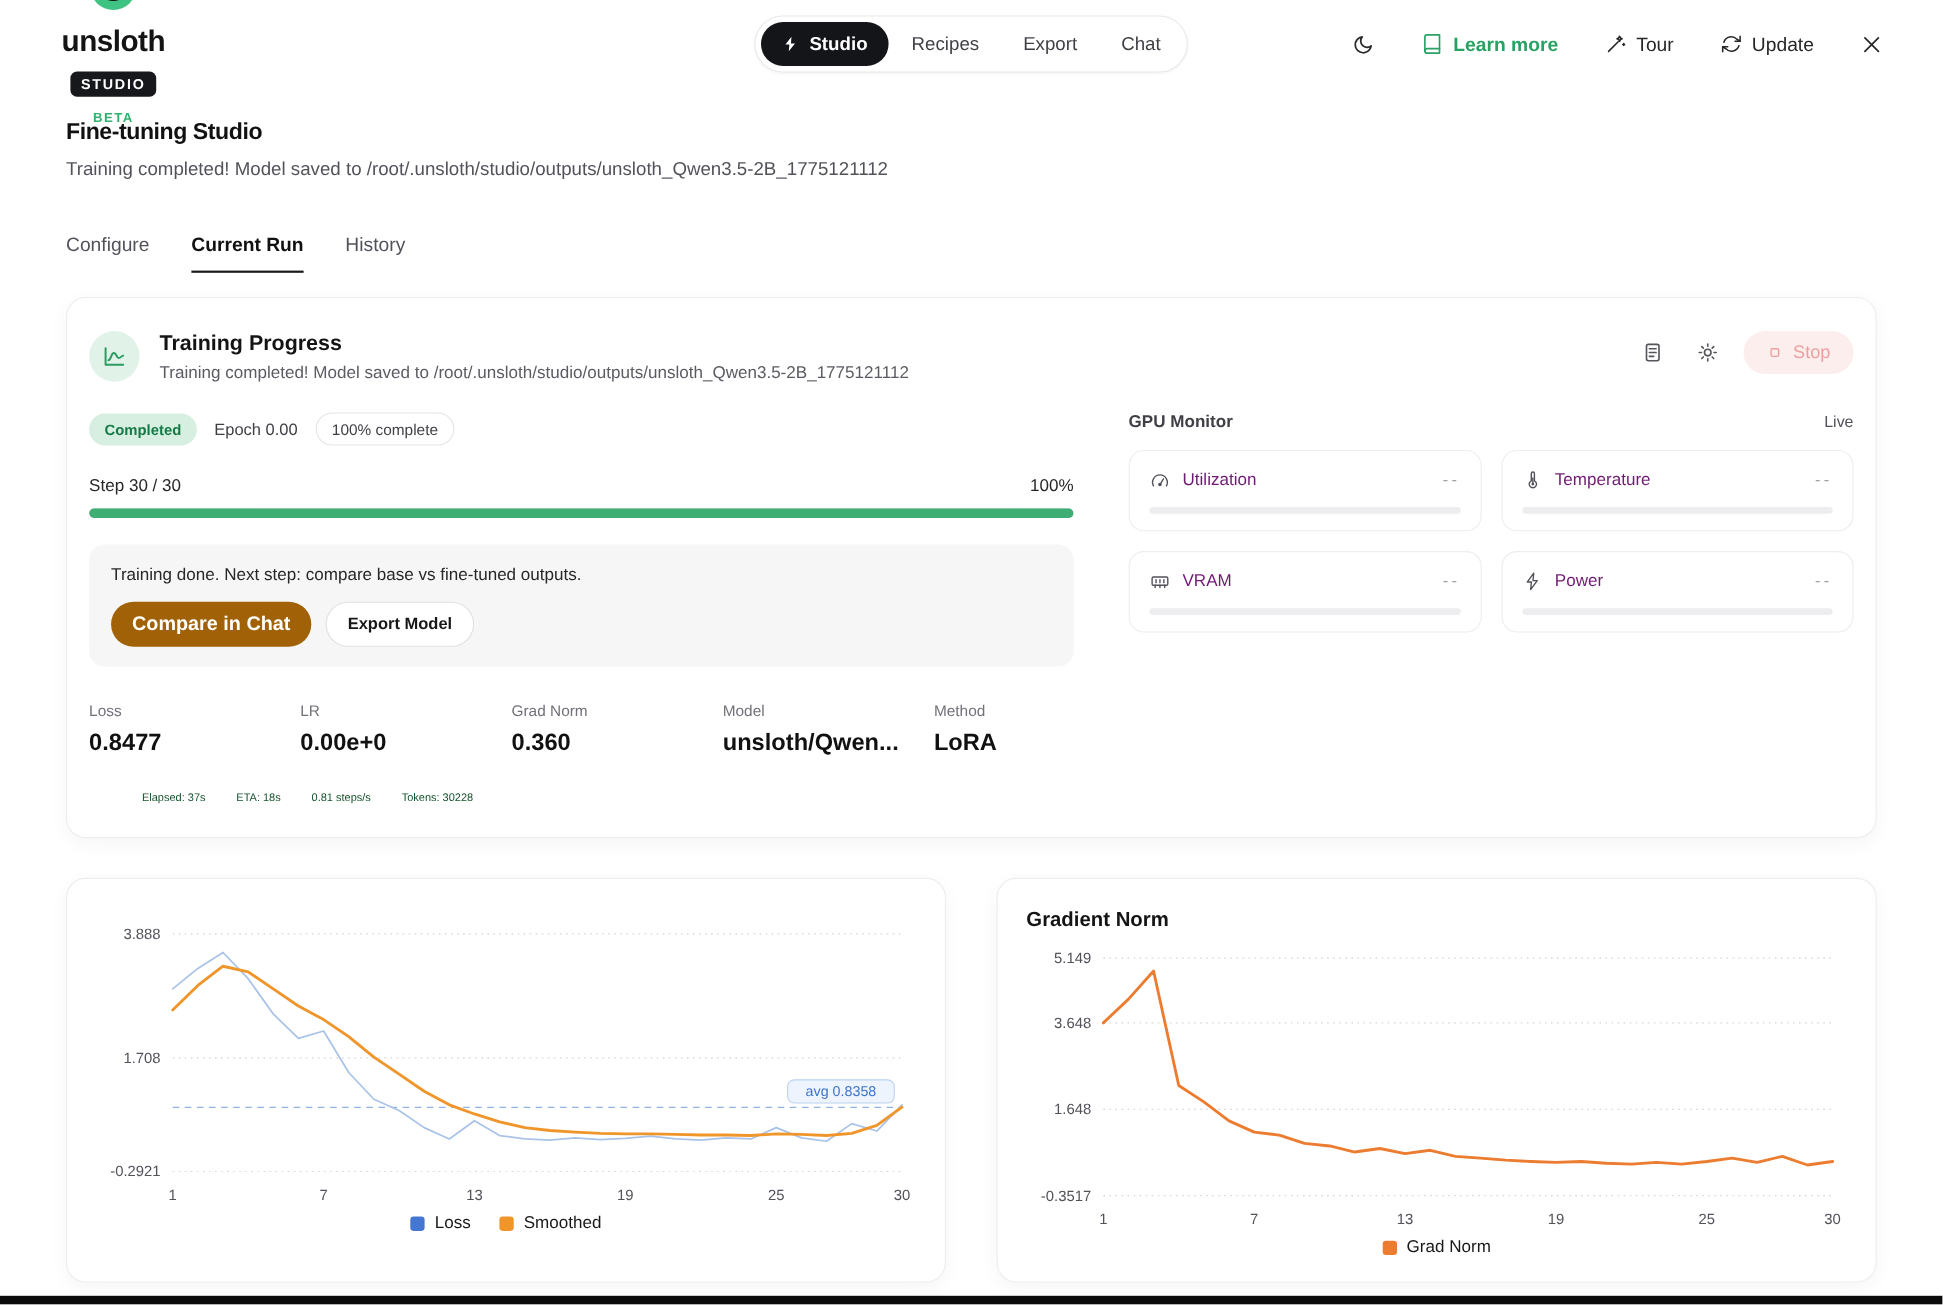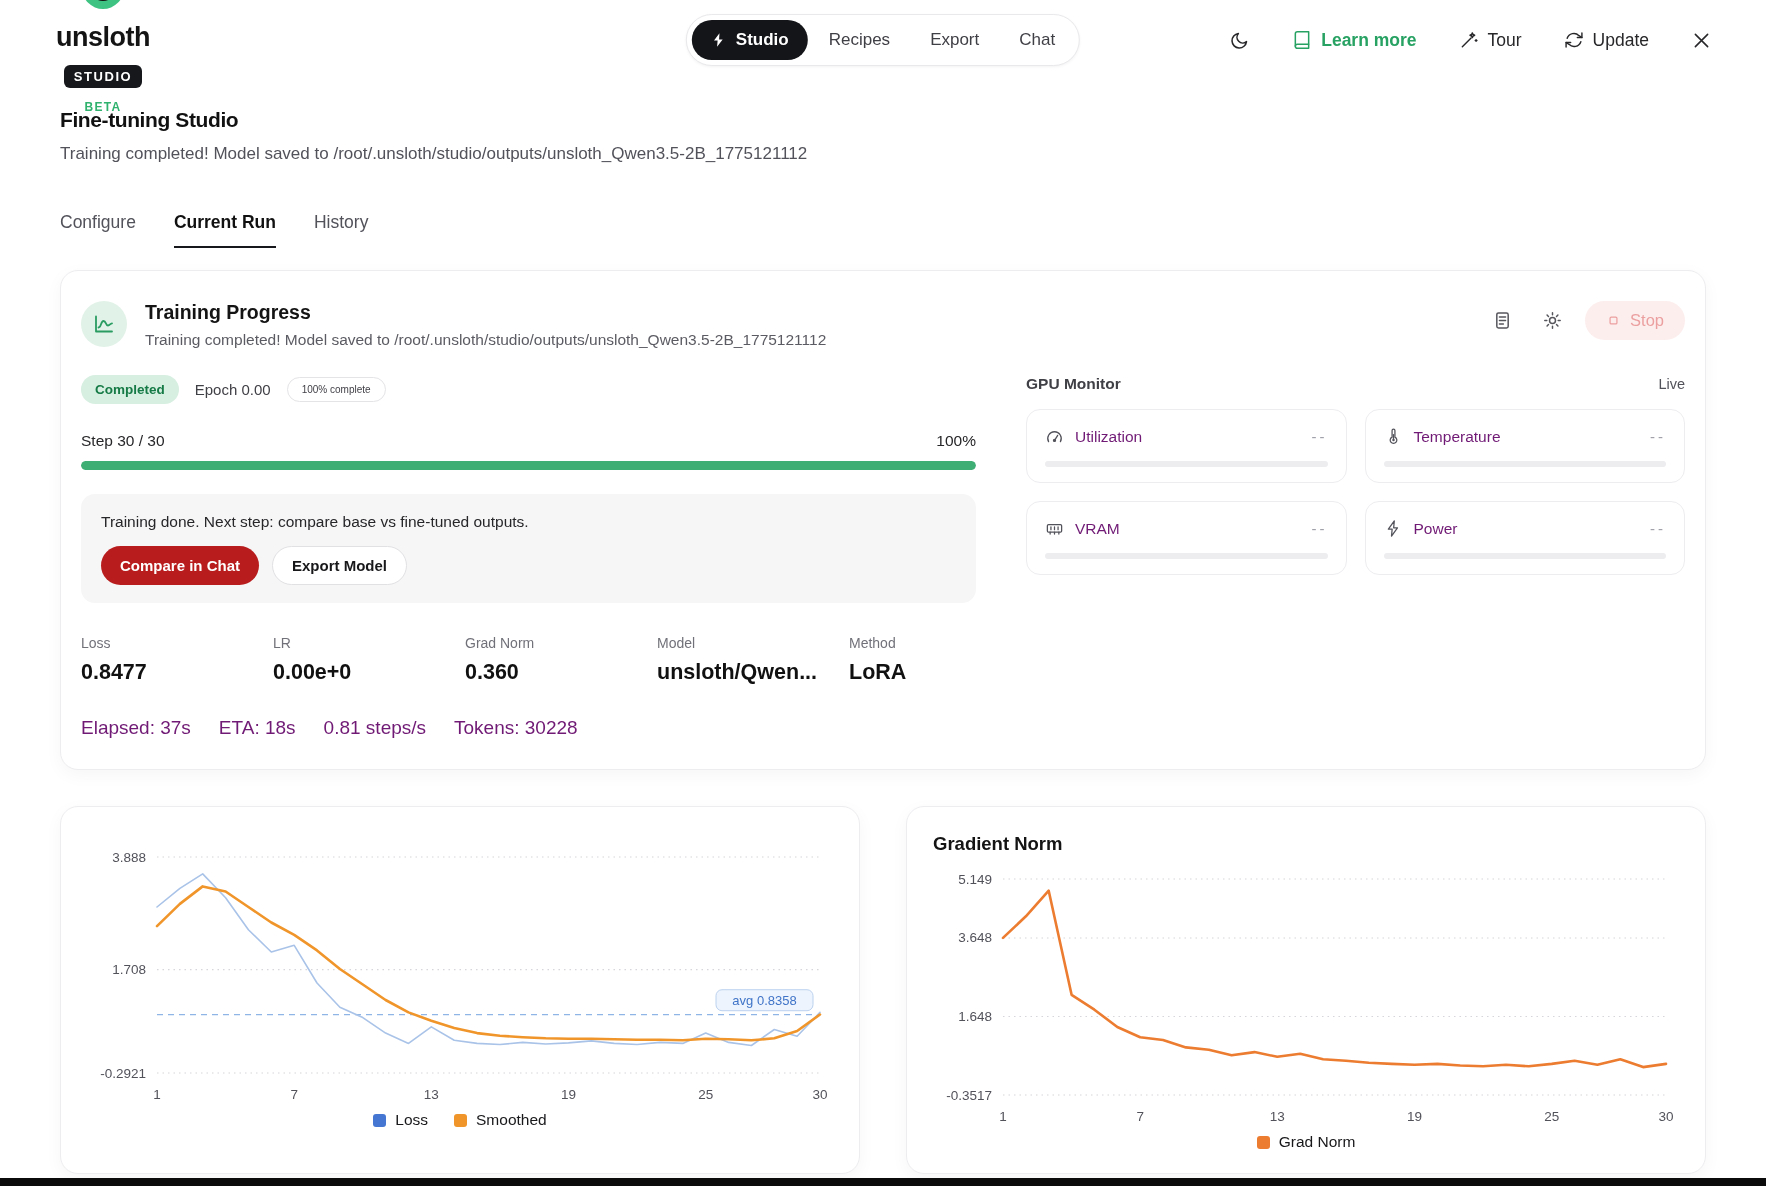--- a/index.html
+++ b/index.html
@@ -41,39 +41,39 @@
   .icon-btn { display:flex; align-items:center; justify-content:center; width:34px; height:34px; color:#55555c; cursor:pointer; border-radius:8px; }
   .stop-btn { background:#fdeeee; color:#eb9f9f; font-size:16.5px; font-weight:500; padding:10px 21px; border-radius:999px; display:flex; align-items:center; gap:9px; cursor:default; }
 
   .pc-body { display:flex; margin-top:26px; gap:50px; }
   .pc-left { width:895px; flex:none; }
   .pc-right { flex:1; }
 
   .badge-row { display:flex; align-items:center; gap:16px; }
   .badge-completed { background:#d6efe1; color:#157a45; font-size:13.5px; font-weight:600; padding:7px 14px; border-radius:999px; }
   .epoch-text { font-size:15px; color:#3f3f46; }
-  .badge-outline { border:1px solid #e4e4e7; border-radius:999px; padding:6px 14px; font-size:10px; color:#3f3f46; }
+  .badge-outline { border:1px solid #e4e4e7; border-radius:999px; padding:6px 14px; font-size:14px; color:#3f3f46; }
 
   .step-row { display:flex; justify-content:space-between; margin-top:28px; font-size:15.5px; color:#27272a; }
   .progress-track { margin-top:11px; height:9px; background:#ececee; border-radius:999px; overflow:hidden; }
   .progress-fill { height:100%; background:#3fae75; border-radius:999px; }
 
   .notice { margin-top:24px; background:#f6f6f7; border-radius:14px; padding:19px 20px 18px; }
   .notice-text { font-size:15.5px; color:#27272a; }
   .notice-buttons { display:flex; gap:13px; margin-top:15px; }
-  .btn-green { background:#b91c1c; color:#fff; font-size:15px; font-weight:600; padding:10px 19px; border-radius:999px; border:none; cursor:pointer; }
+  .btn-green { background:#a16207; color:#fff; font-size:18px; font-weight:600; padding:10px 19px; border-radius:999px; border:none; cursor:pointer; }
   .btn-white { background:#fff; border:1px solid #e1e1e4; color:#18181b; font-size:15px; font-weight:600; padding:10px 19px; border-radius:999px; cursor:pointer; }
 
   .stats-row { display:flex; margin-top:32px; }
   .stat { width:192px; flex:none; }
   .stat:last-child { width:auto; }
   .stat-label { font-size:14px; color:#71717a; }
   .stat-value { font-size:21.5px; font-weight:700; color:#111; margin-top:9px; white-space:nowrap; }
 
-  .pc-footer { display:flex; gap:28px; margin-top:32px; font-size:19px; color:#701a75; }
+  .pc-footer { display:flex; gap:28px; margin-top:32px; font-size:10px; color:#14532d;margin-left:48px; }
 
   
   .gpu-header { display:flex; justify-content:space-between; align-items:center; margin-bottom:16px; }
   .gpu-title { font-size:15.5px; font-weight:600; color:#3f3f46; }
   .gpu-live { font-size:14.5px; color:#52525b; }
   .gpu-grid { display:grid; grid-template-columns:1fr 1fr; gap:18px; }
   .gpu-card { border:1px solid #ededf0; border-radius:14px; padding:17px 18px 15px; background:#fff; }
   .gpu-top { display:flex; align-items:center; gap:11px; }
   .gpu-label { font-size:15.5px; color:#701a75; }
   .gpu-value { margin-left:auto; color:#a1a1aa; font-size:15px; letter-spacing:3px; }

